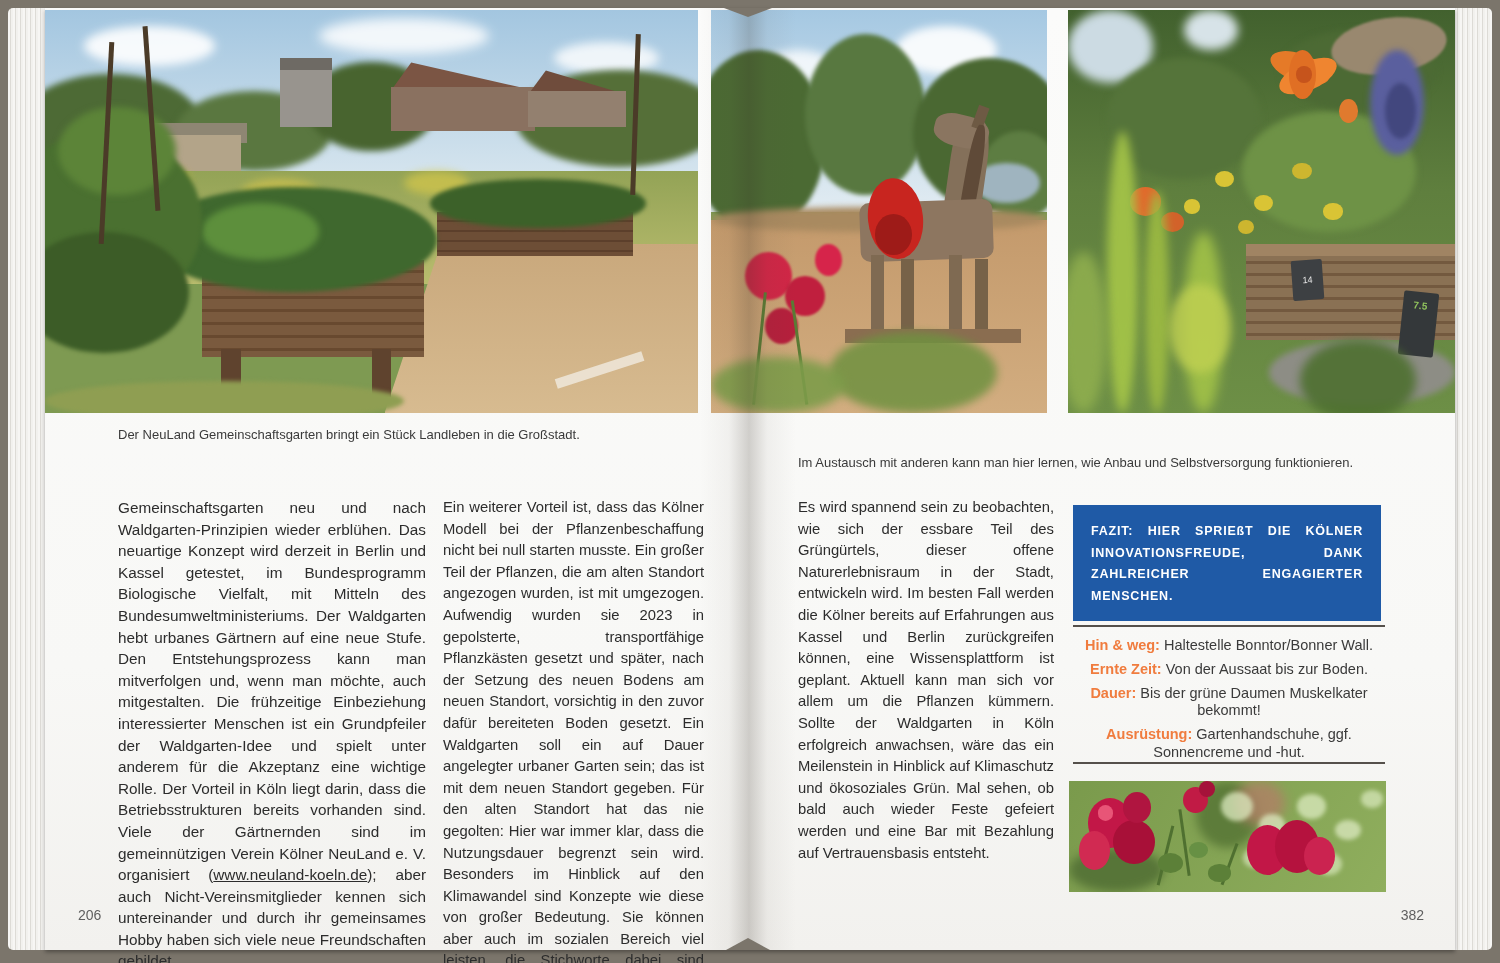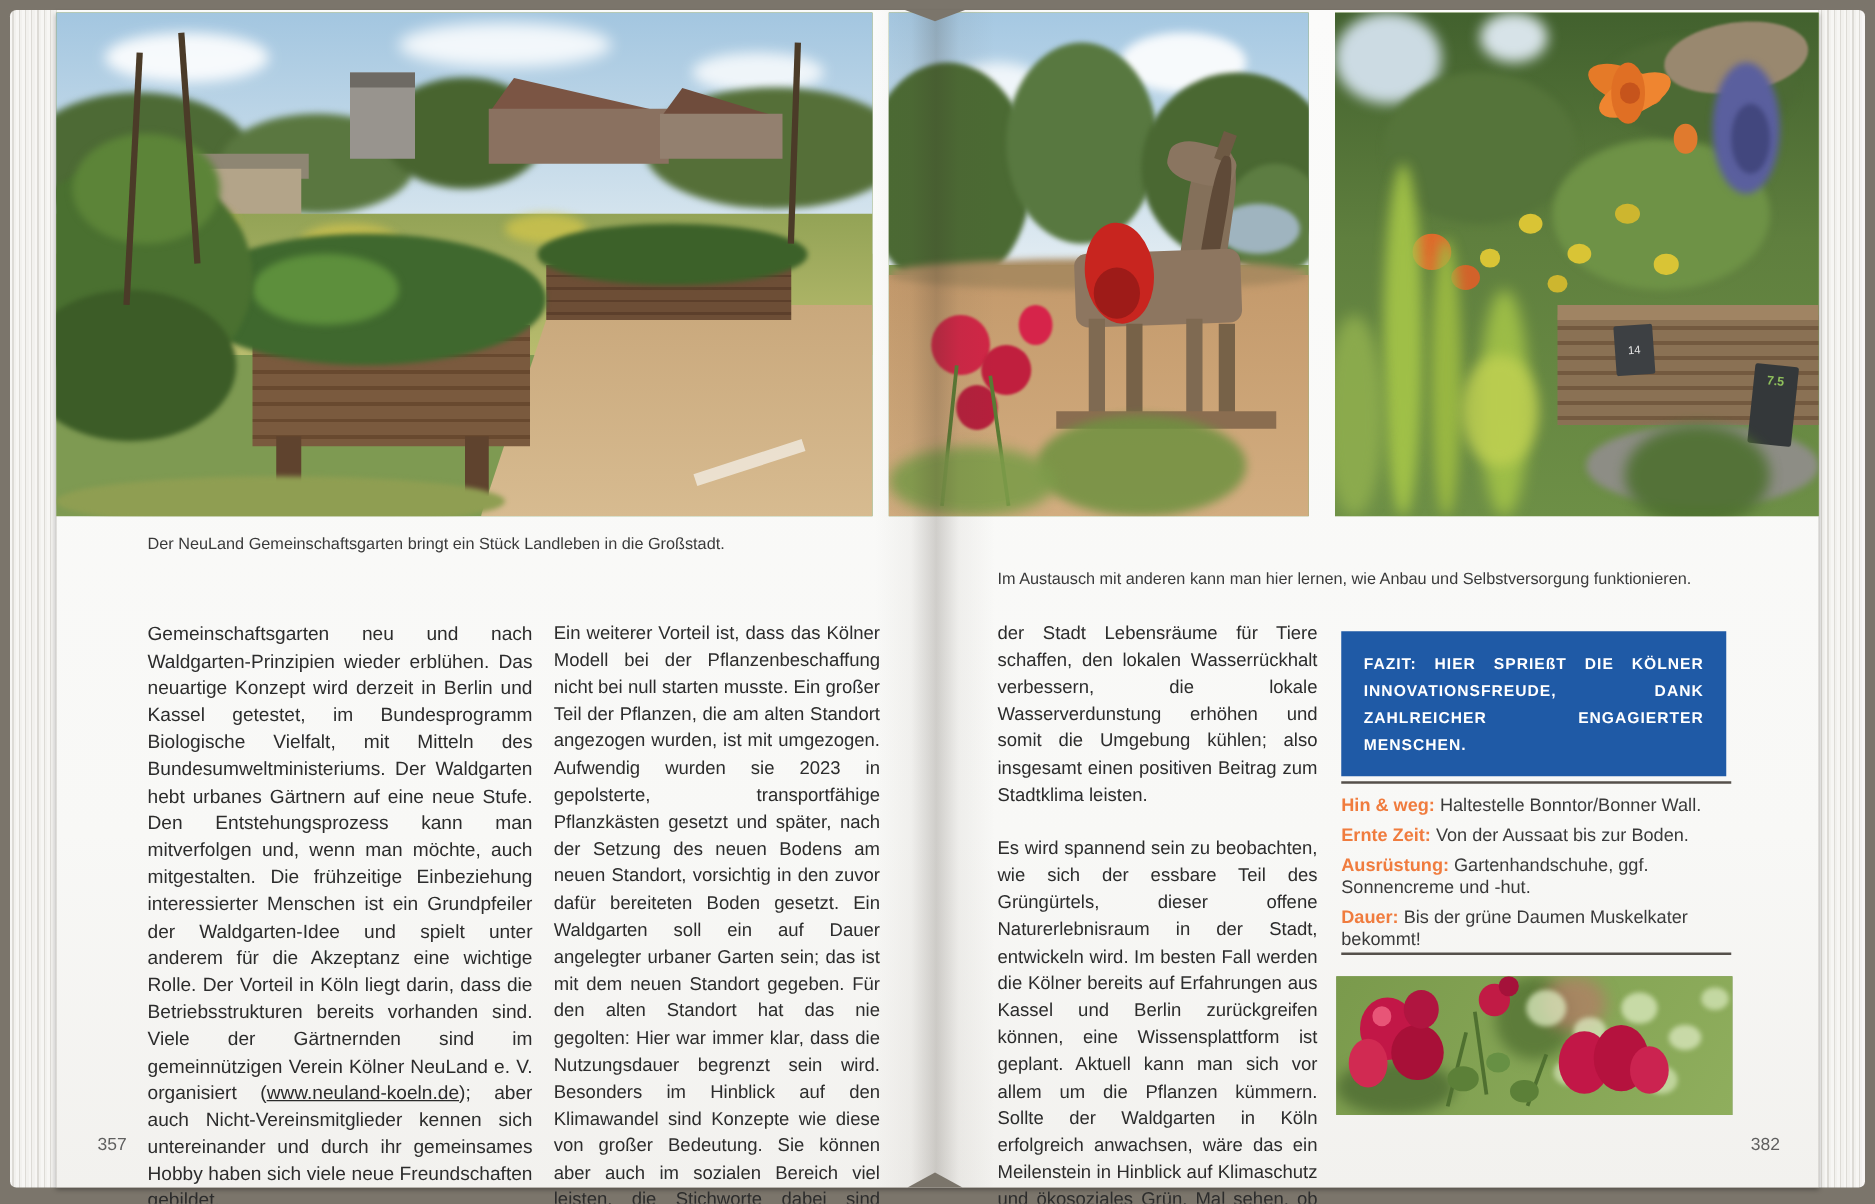--- a/index.html
+++ b/index.html
@@ -59,21 +59,21 @@
   .col a, .col .lnk{color:#2c2c2c;text-decoration:underline;}
   .fazit{
     position:absolute;left:1073px;top:505px;width:308px;box-sizing:border-box;
     background:#1f5aa6;color:#ffffff;padding:16px 18px 14px 18px;z-index:10;
     font-size:12.5px;font-weight:bold;letter-spacing:.8px;word-spacing:2px;
     line-height:21.5px;text-align:justify;min-height:95px;
   }
   .rule{position:absolute;left:1073px;width:312px;height:0;border-top:2px solid #55504b;z-index:10;}
   .info{position:absolute;left:1073px;top:637px;width:312px;z-index:10;
     font-size:14.5px;line-height:17.8px;color:#3a3a3a;}
-  .info p{margin:0 0 6px 0;}
+  .info p{margin:0 0 6px 0;text-align:center;}
   .lbl{color:#f07c3e;font-weight:bold;}
   .pagenum{position:absolute;font-size:14px;color:#5f5f5f;z-index:10;}
 </style>
 </head>
 <body style="background: rgb(123, 117, 107);">
 
 <div class="ab edge left"></div>
 <div class="ab edge right"></div>
 <div class="ab paper"></div>
 
@@ -234,31 +234,30 @@
 
 <div class="col" style="left:118px;top:497px;width:308px;">
   <p><span>Gemeinschaftsgarten neu und nach Waldgarten-Prinzipien wieder erblühen. Das neuartige Konzept wird derzeit in Berlin und Kassel getestet, im Bundesprogramm Biologische Vielfalt, mit Mitteln des Bundesumweltministeriums. Der Waldgarten hebt urbanes Gärtnern auf eine neue Stufe. Den Entstehungsprozess kann man mitverfolgen und, wenn man möchte, auch mitgestalten. Die frühzeitige Einbeziehung interessierter Menschen ist ein Grundpfeiler der Waldgarten-Idee und spielt unter anderem für die Akzeptanz eine wichtige Rolle. Der Vorteil in Köln liegt darin, dass die Betriebsstrukturen bereits vorhanden sind. Viele der Gärtnernden sind im gemeinnützigen Verein Kölner NeuLand e. V. organisiert (</span><span class="lnk">www.neuland-koeln.de</span><span>); aber auch Nicht-Vereinsmitglieder kennen sich untereinander und durch ihr gemeinsames Hobby haben sich viele neue Freundschaften gebildet.</span></p>
 </div>
 
 <div class="col" style="left:443px;top:497px;width:261px;font-size:14.8px;line-height:21.6px;">
   <p>Ein weiterer Vorteil ist, dass das Kölner Modell bei der Pflanzenbeschaffung nicht bei null starten musste. Ein großer Teil der Pflanzen, die am alten Standort angezogen wurden, ist mit umgezogen. Aufwendig wurden sie 2023 in gepolsterte, transportfähige Pflanzkästen gesetzt und später, nach der Setzung des neuen Bodens am neuen Standort, vorsichtig in den zuvor dafür bereiteten Boden gesetzt. Ein Waldgarten soll ein auf Dauer angelegter urbaner Garten sein; das ist mit dem neuen Standort gegeben. Für den alten Standort hat das nie gegolten: Hier war immer klar, dass die Nutzungsdauer begrenzt sein wird. Besonders im Hinblick auf den Klimawandel sind Konzepte wie diese von großer Bedeutung. Sie können aber auch im sozialen Bereich viel leisten, die Stichworte dabei sind Zusammenhalt und Umweltbildung durch gemeinsame Lernprozesse. Darüber hinaus soll ein Waldgarten in</p>
 </div>
 
 <div class="col" style="left:798px;top:497px;width:256px;font-size:14.8px;line-height:21.6px;">
-  <p>der Stadt Lebensräume für Tiere schaffen, den lokalen Wasserrückhalt verbessern, die lokale Wasserverdunstung erhöhen und somit die Umgebung kühlen; also insgesamt einen positiven Beitrag zum Stadtklima leisten.</p>
   <p>Es wird spannend sein zu beobachten, wie sich der essbare Teil des Grüngürtels, dieser offene Naturerlebnisraum in der Stadt, entwickeln wird. Im besten Fall werden die Kölner bereits auf Erfahrungen aus Kassel und Berlin zurückgreifen können, eine Wissensplattform ist geplant. Aktuell kann man sich vor allem um die Pflanzen kümmern. Sollte der Waldgarten in Köln erfolgreich anwachsen, wäre das ein Meilenstein in Hinblick auf Klimaschutz und ökosoziales Grün. Mal sehen, ob bald auch wieder Feste gefeiert werden und eine Bar mit Bezahlung auf Vertrauensbasis entsteht.</p>
 </div>
 
 <div class="fazit" style="background: rgb(31, 90, 166);">
   <span>FAZIT: HIER SPRIEßT DIE KÖLNER INNOVATIONSFREUDE, DANK ZAHLREICHER ENGAGIERTER MENSCHEN.</span>
 </div>
 
 <div class="rule" style="top:625px;"></div>
 <div class="info">
   <p><span class="lbl" style="color: rgb(240, 124, 62);">Hin &amp; weg:</span> <span>Haltestelle Bonntor/Bonner Wall.</span></p>
   <p><span class="lbl" style="color: rgb(240, 124, 62);">Ernte Zeit:</span> <span>Von der Aussaat bis zur Boden.</span></p>
+  <p><span class="lbl" style="color: rgb(240, 124, 62);">Dauer:</span> <span>Bis der grüne Daumen Muskelkater bekommt!</span></p>
   <p><span class="lbl" style="color: rgb(240, 124, 62);">Ausrüstung:</span> <span>Gartenhandschuhe, ggf. Sonnencreme und -hut.</span></p>
-  <p><span class="lbl" style="color: rgb(240, 124, 62);">Dauer:</span> <span>Bis der grüne Daumen Muskelkater bekommt!</span></p>
 </div>
 <div class="rule" style="top:762px;"></div>
 
-<div class="pagenum" style="left:78px;top:907px;">357</div>
+<div class="pagenum" style="left:78px;top:907px;">206</div>
 <div class="pagenum" style="left:1300px;top:907px;width:124px;text-align:right;">382</div>
 
 </body></html>

